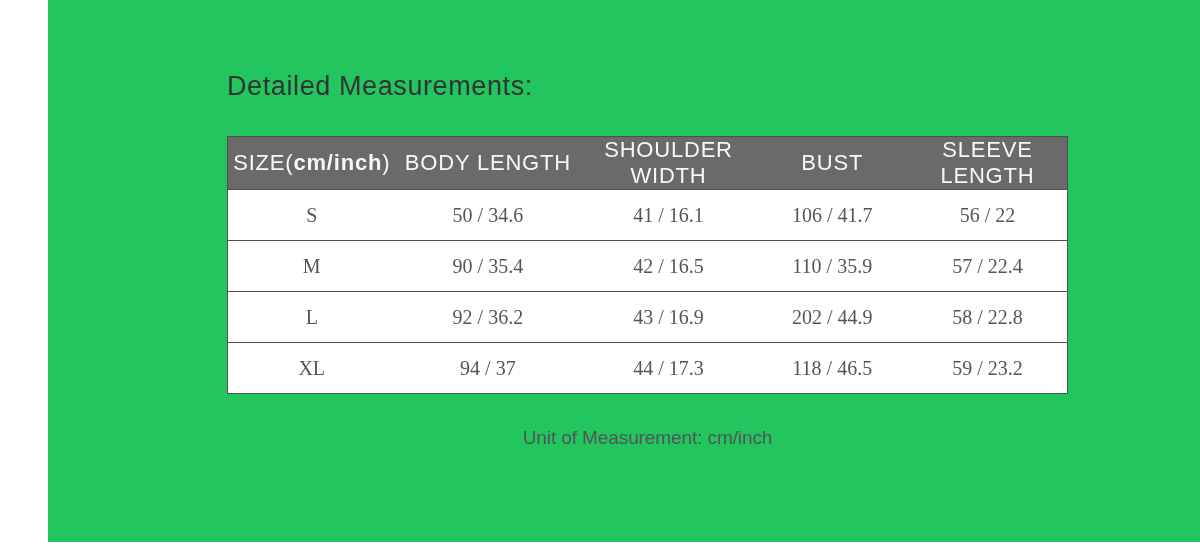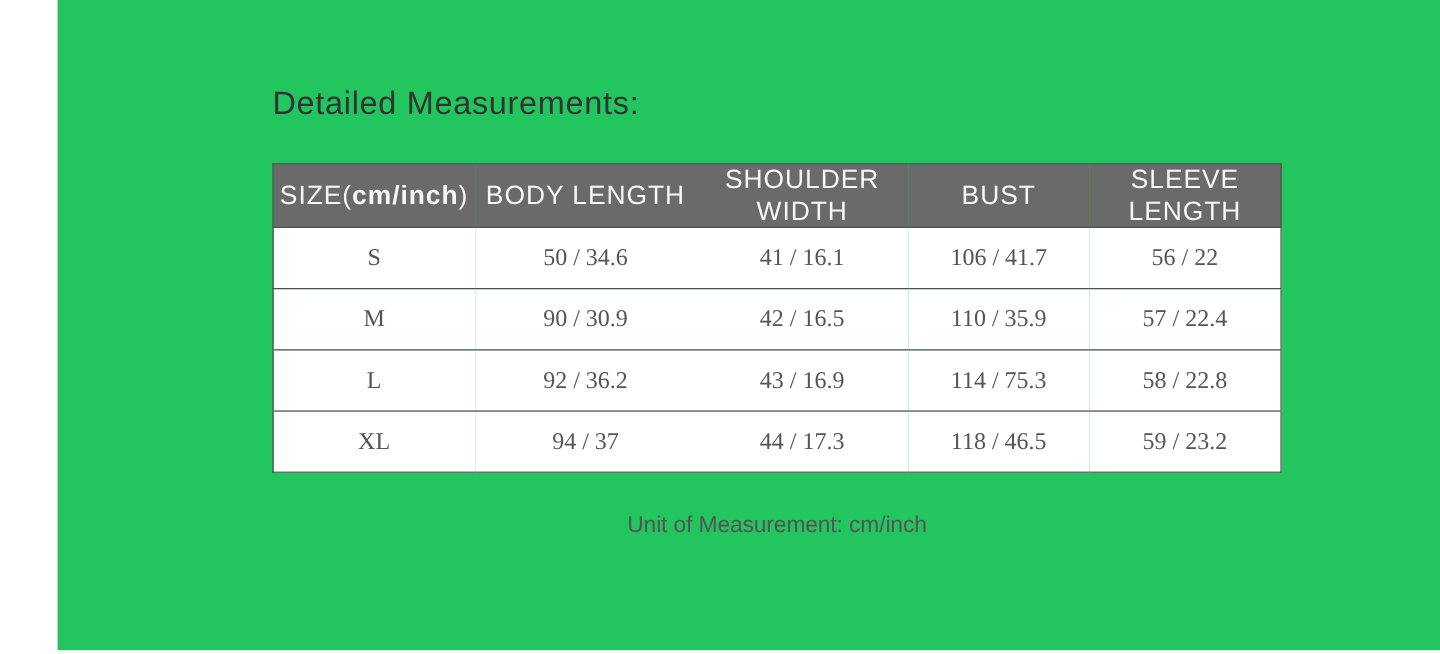--- a/index.html
+++ b/index.html
@@ -100,30 +100,30 @@
       <tbody>
         <tr>
           <td>S</td>
           <td>50 / 34.6</td>
           <td>41 / 16.1</td>
           <td>106 / 41.7</td>
           <td>56 / 22</td>
         </tr>
         <tr>
           <td>M</td>
-          <td>90 / 30.9</td>
+          <td>90 / 35.4</td>
           <td>42 / 16.5</td>
           <td>110 / 35.9</td>
           <td>57 / 22.4</td>
         </tr>
         <tr>
           <td>L</td>
           <td>92 / 36.2</td>
           <td>43 / 16.9</td>
-          <td>114 / 75.3</td>
+          <td>202 / 44.9</td>
           <td>58 / 22.8</td>
         </tr>
         <tr>
           <td>XL</td>
           <td>94 / 37</td>
           <td>44 / 17.3</td>
           <td>118 / 46.5</td>
           <td>59 / 23.2</td>
         </tr>
       </tbody>

